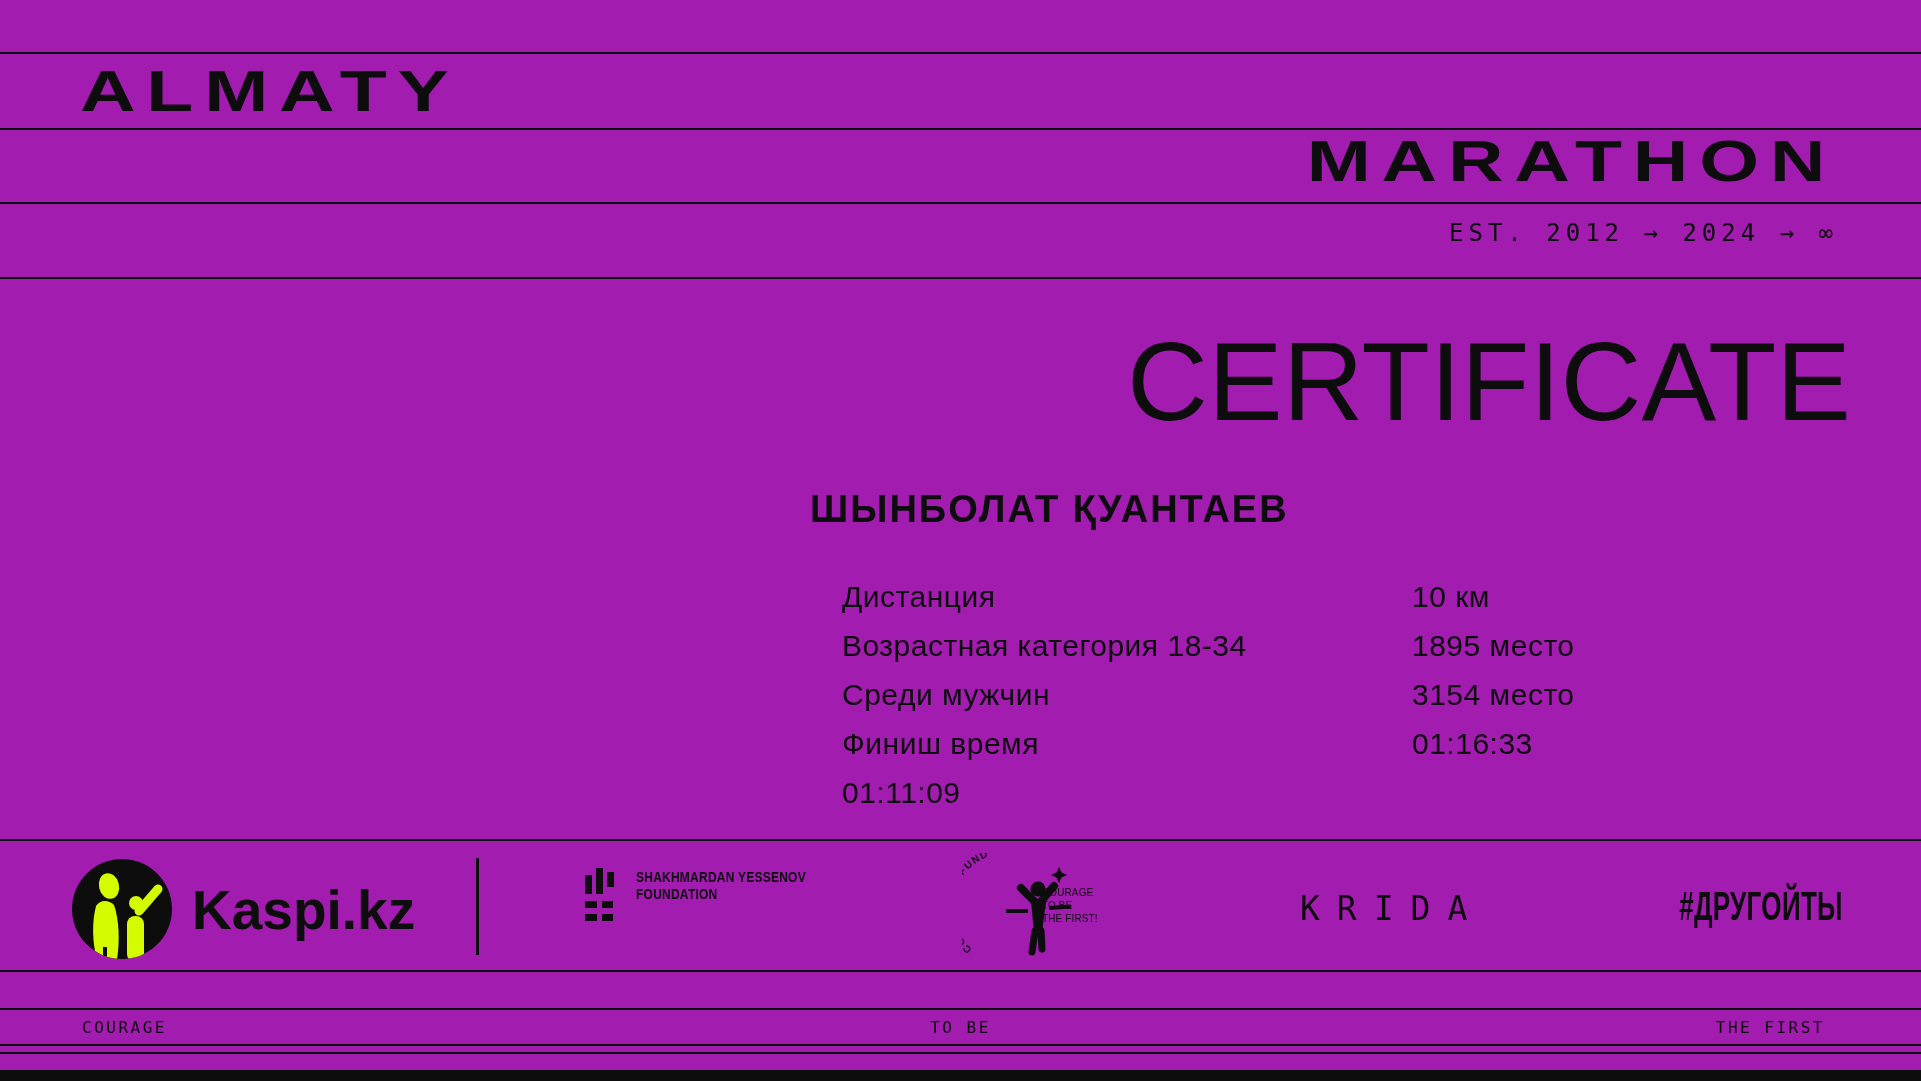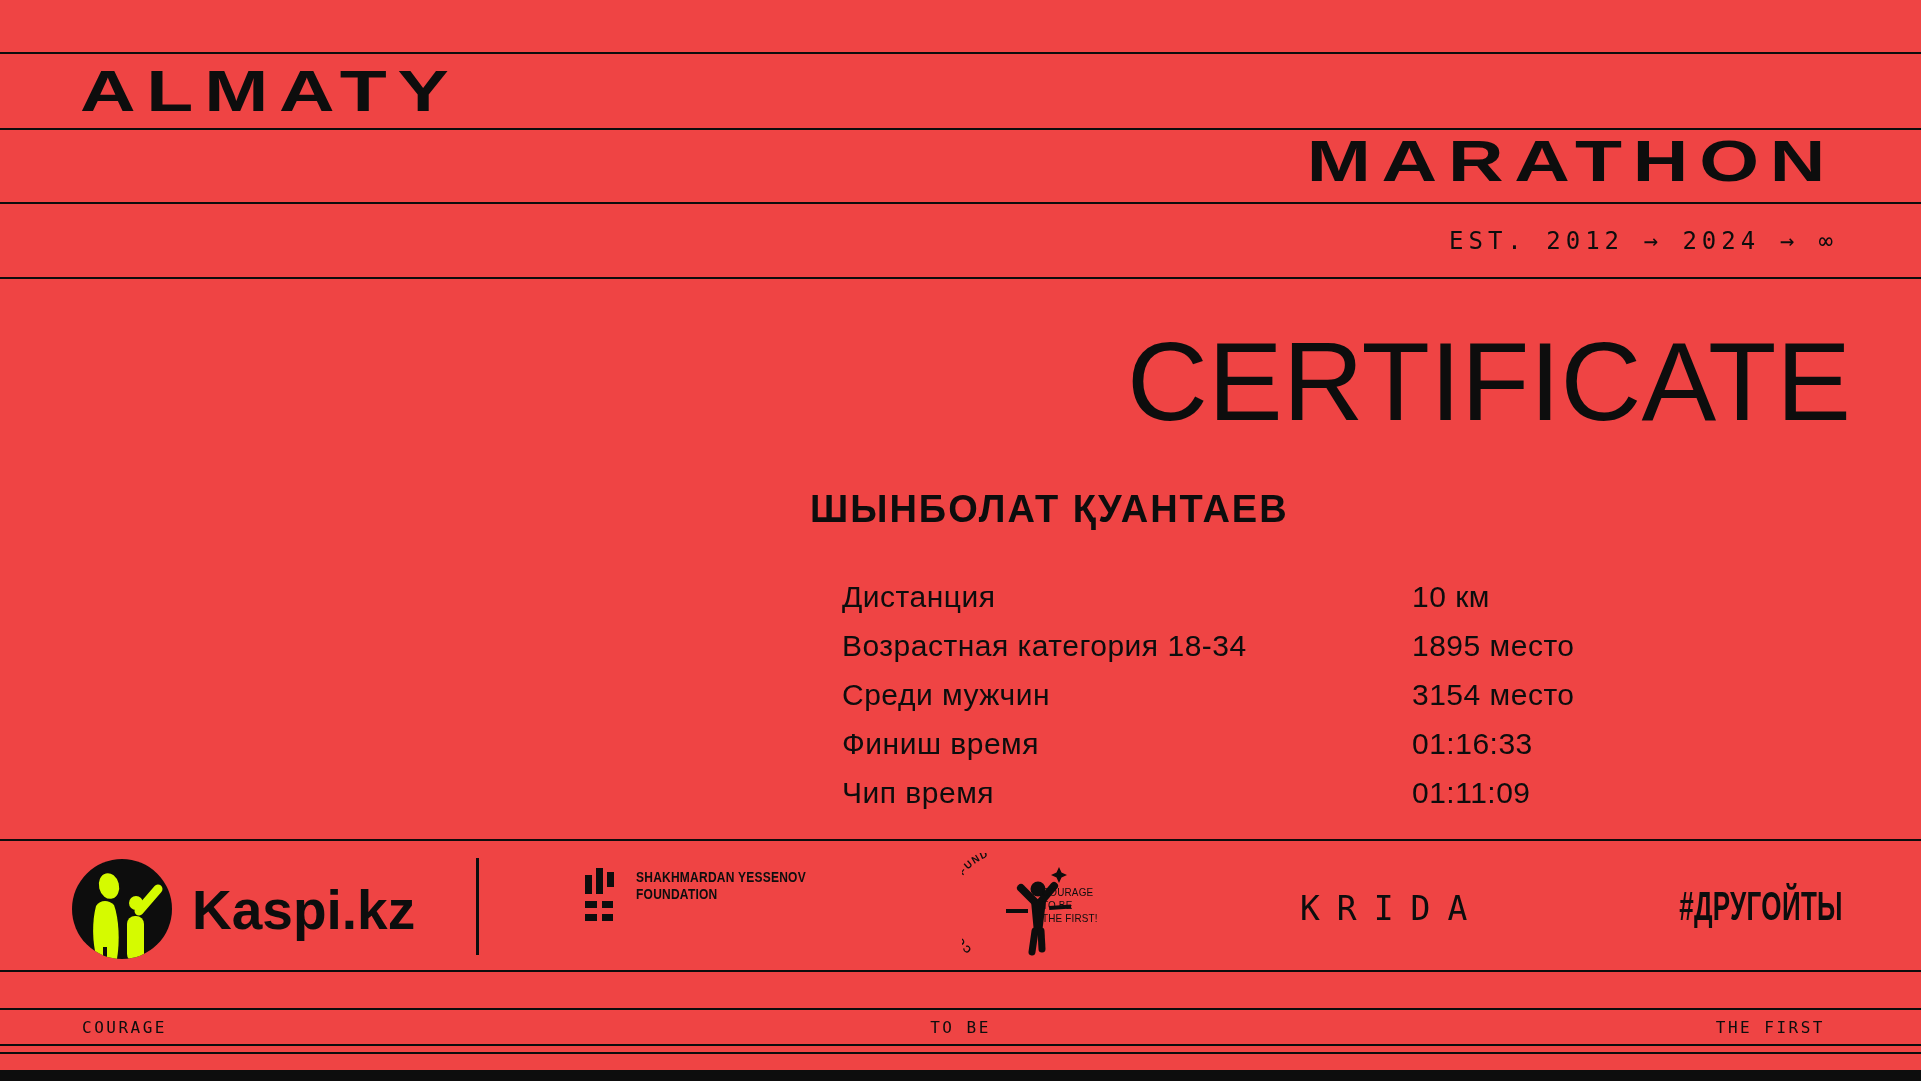--- a/index.html
+++ b/index.html
@@ -1,33 +1,33 @@
 <!DOCTYPE html>
 <html><head>
 <meta charset="utf-8">
 <style>
   html,body{margin:0;padding:0;}
   body{background:#222;}
   .stage{
     position:relative;
     width:1921px;height:1081px;
-    background:#ef4444;
+    background:#a21caf;
     color:#0d0d0d;
     font-family:"Liberation Sans",sans-serif;
     overflow:hidden;
   }
   .hline{position:absolute;left:0;width:100%;height:2px;background:#0d0d0d;}
   .band{position:absolute;display:flex;align-items:center;}
 
   
   .almaty{left:80px;top:54px;height:74px;}
   .almaty .wordmark{font-size:57px;font-weight:bold;letter-spacing:8px;transform:scaleX(1.35);transform-origin:left center;white-space:nowrap;}
   .marathon{right:85px;top:130px;height:61px;justify-content:flex-start;}
   .marathon .wordmark{font-size:57px;font-weight:bold;letter-spacing:8px;transform:scaleX(1.35);transform-origin:right center;white-space:nowrap;}
-  .est-line{right:83px;top:204px;height:73px;justify-content:flex-end;
+  .est-line{right:83px;top:196px;height:73px;justify-content:flex-end;
     font-family:"DejaVu Sans Mono",monospace;font-size:24px;letter-spacing:5px;white-space:nowrap;}
 
   .cert-heading{position:absolute;right:70px;top:326px;font-size:112px;font-weight:400;line-height:1;letter-spacing:0;white-space:nowrap;}
 
   .recipient{position:absolute;left:810px;top:488px;font-size:38px;font-weight:bold;letter-spacing:2px;white-space:nowrap;}
 
   .results{position:absolute;left:810px;top:572px;}
   .result-row{display:grid;grid-template-columns:570px auto;height:49px;align-items:center;font-size:30px;letter-spacing:0.5px;margin-left:32px;}
 
   
@@ -87,21 +87,20 @@
     </div>
     <div class="result-row">
       <span>Среди мужчин</span>
       <span>3154 место</span>
     </div>
     <div class="result-row">
       <span>Финиш время</span>
       <span>01:16:33</span>
     </div>
     <div class="result-row">
-      <span>Чип время</span>
       <span>01:11:09</span>
     </div>
   </div>
 
   <div class="kaspi-logo">
     <svg width="100" height="100" viewBox="0 0 100 100">
       <defs>
           <clipPath id="kclip">
             <circle cx="50" cy="50" r="50"></circle>
           </clipPath>

